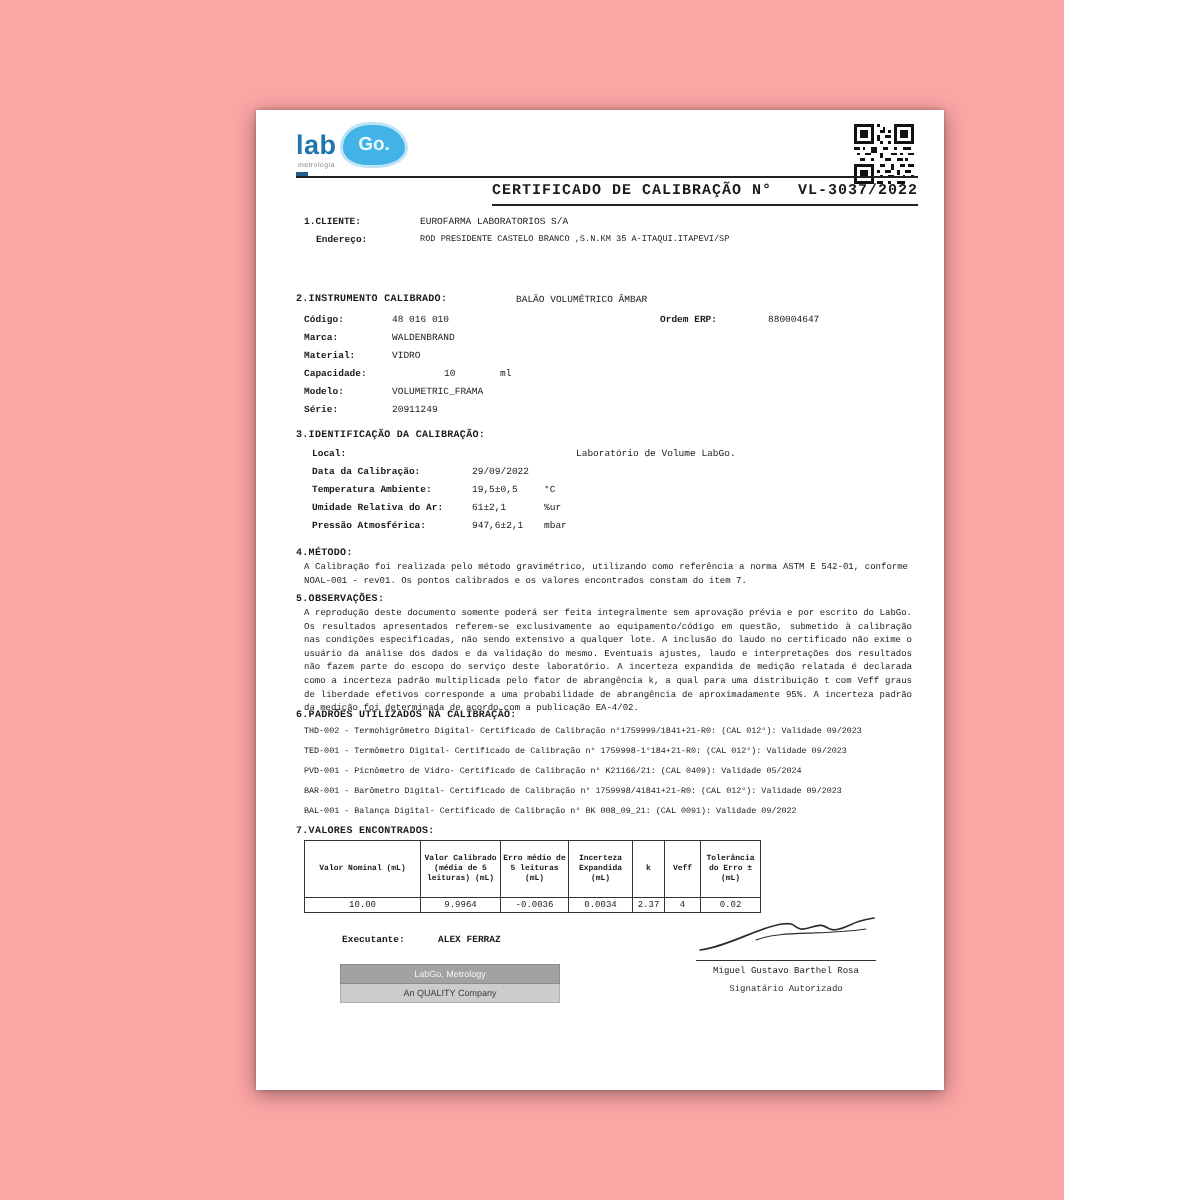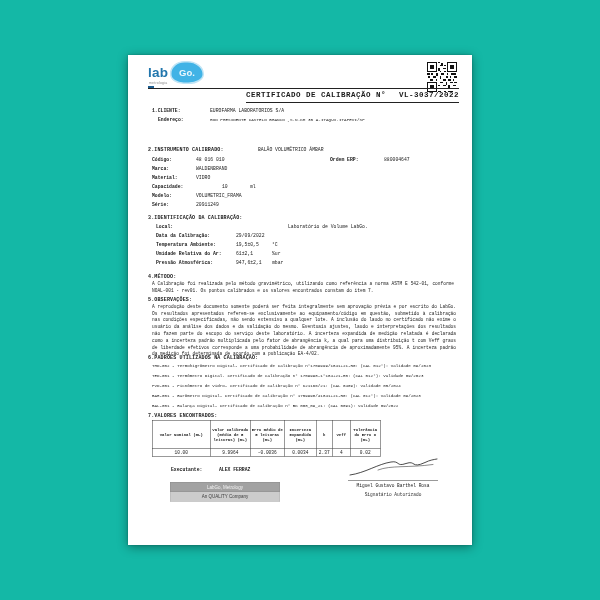--- a/index.html
+++ b/index.html
@@ -1,17 +1,17 @@
 <!DOCTYPE html>
 <html><head>
 <meta charset="utf-8">
 <style>
   html,body{margin:0;padding:0;}
   body{width:600px;height:600px;background:#ffffff;font-family:"Liberation Mono", monospace;}
-  .stage{position:relative;width:600px;height:600px;background:#14b8a6;overflow:hidden;}
+  .stage{position:relative;width:532px;height:600px;background:#fca5a5;overflow:hidden;}
   .page-wrap{position:absolute;left:128px;top:55px;width:344px;height:490px;
              box-shadow:0 2px 10px rgba(0,0,0,0.40), 0 0 2px rgba(0,0,0,0.25);background:#fff;}
   .page{position:relative;width:688px;height:980px;background:#fff;color:#1a1a1a;
         transform:scale(0.5);transform-origin:0 0;}
   .abs{position:absolute;}
   .b{font-weight:bold;}
   
   .logo{top:12px;left:40px;height:64px;}
   .logo-lab{position:absolute;left:0;top:8px;font-family:"Liberation Sans",sans-serif;
             font-weight:bold;font-size:27px;color:#2176ad;letter-spacing:0.5px;}

